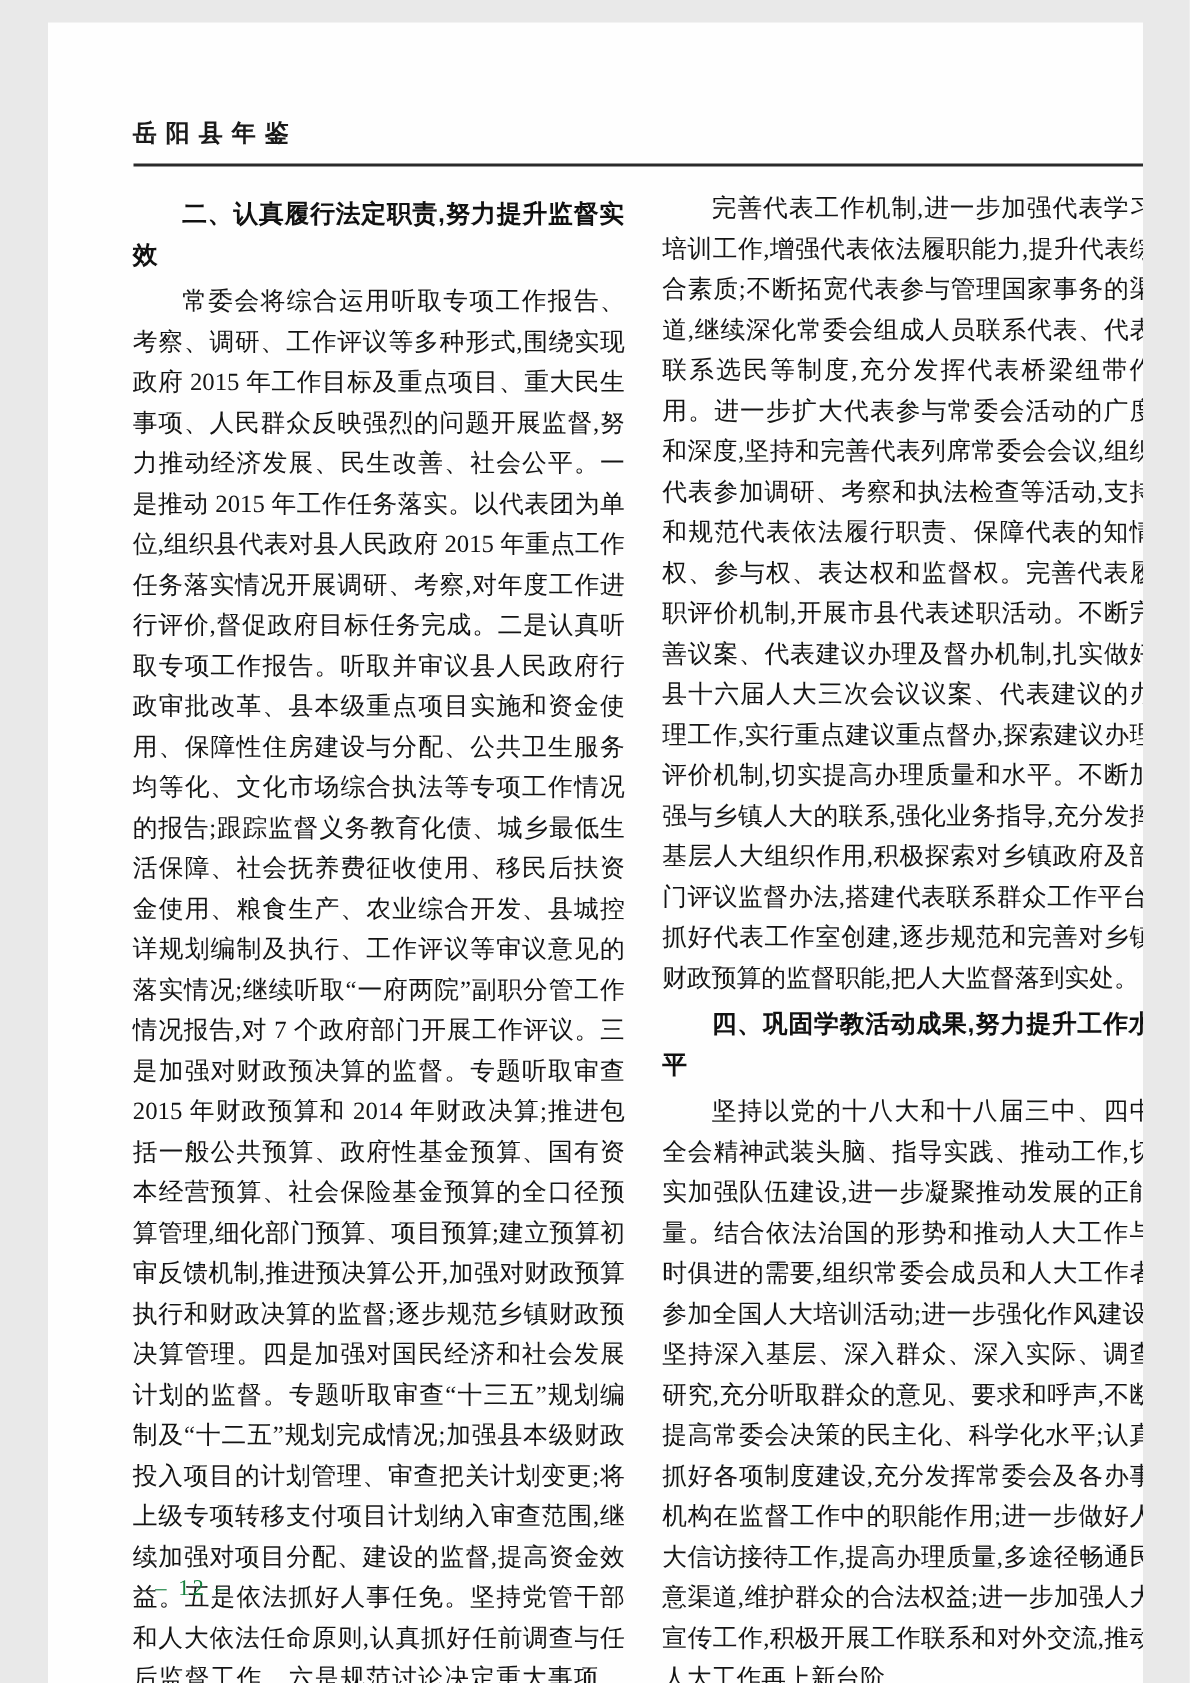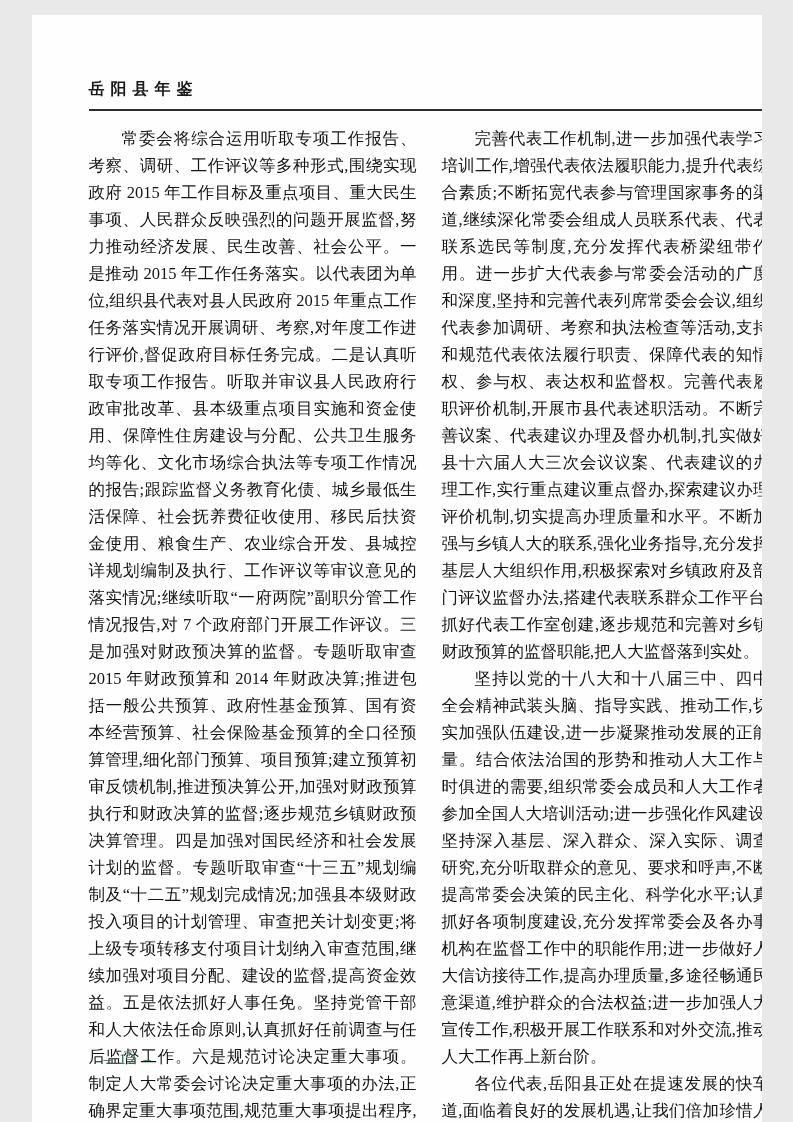--- a/index.html
+++ b/index.html
@@ -72,26 +72,28 @@
 
 <div class="page">
 
   <div class="running-head">岳阳县年鉴</div>
 
   <div class="head-rule"></div>
 
   <div class="columns">
 
     <div class="col">
+      <p class="sec-heading">二、认真履行法定职责,努力提升监督实效</p>
       <p class="para">常委会将综合运用听取专项工作报告、考察、调研、工作评议等多种形式,围绕实现政府 2015 年工作目标及重点项目、重大民生事项、人民群众反映强烈的问题开展监督,努力推动经济发展、民生改善、社会公平。一是推动 2015 年工作任务落实。以代表团为单位,组织县代表对县人民政府 2015 年重点工作任务落实情况开展调研、考察,对年度工作进行评价,督促政府目标任务完成。二是认真听取专项工作报告。听取并审议县人民政府行政审批改革、县本级重点项目实施和资金使用、保障性住房建设与分配、公共卫生服务均等化、文化市场综合执法等专项工作情况的报告;跟踪监督义务教育化债、城乡最低生活保障、社会抚养费征收使用、移民后扶资金使用、粮食生产、农业综合开发、县城控详规划编制及执行、工作评议等审议意见的落实情况;继续听取“一府两院”副职分管工作情况报告,对 7 个政府部门开展工作评议。三是加强对财政预决算的监督。专题听取审查 2015 年财政预算和 2014 年财政决算;推进包括一般公共预算、政府性基金预算、国有资本经营预算、社会保险基金预算的全口径预算管理,细化部门预算、项目预算;建立预算初审反馈机制,推进预决算公开,加强对财政预算执行和财政决算的监督;逐步规范乡镇财政预决算管理。四是加强对国民经济和社会发展计划的监督。专题听取审查“十三五”规划编制及“十二五”规划完成情况;加强县本级财政投入项目的计划管理、审查把关计划变更;将上级专项转移支付项目计划纳入审查范围,继续加强对项目分配、建设的监督,提高资金效益。五是依法抓好人事任免。坚持党管干部和人大依法任命原则,认真抓好任前调查与任后监督工作。六是规范讨论决定重大事项。制定人大常委会讨论决定重大事项的办法,正确界定重大事项范围,规范重大事项提出程序,加强对重大事项实施过程的监督。突出重大事项决定的公众参与环节,尊重民意、沟通民意,征求和听取人民群众的主流意见。</p>
 
     </div>
 
     <div class="col">
       <p class="para">完善代表工作机制,进一步加强代表学习培训工作,增强代表依法履职能力,提升代表综合素质;不断拓宽代表参与管理国家事务的渠道,继续深化常委会组成人员联系代表、代表联系选民等制度,充分发挥代表桥梁纽带作用。进一步扩大代表参与常委会活动的广度和深度,坚持和完善代表列席常委会会议,组织代表参加调研、考察和执法检查等活动,支持和规范代表依法履行职责、保障代表的知情权、参与权、表达权和监督权。完善代表履职评价机制,开展市县代表述职活动。不断完善议案、代表建议办理及督办机制,扎实做好县十六届人大三次会议议案、代表建议的办理工作,实行重点建议重点督办,探索建议办理评价机制,切实提高办理质量和水平。不断加强与乡镇人大的联系,强化业务指导,充分发挥基层人大组织作用,积极探索对乡镇政府及部门评议监督办法,搭建代表联系群众工作平台,抓好代表工作室创建,逐步规范和完善对乡镇财政预算的监督职能,把人大监督落到实处。</p>
+      <p class="sec-heading">四、巩固学教活动成果,努力提升工作水平</p>
       <p class="para">坚持以党的十八大和十八届三中、四中全会精神武装头脑、指导实践、推动工作,切实加强队伍建设,进一步凝聚推动发展的正能量。结合依法治国的形势和推动人大工作与时俱进的需要,组织常委会成员和人大工作者参加全国人大培训活动;进一步强化作风建设,坚持深入基层、深入群众、深入实际、调查研究,充分听取群众的意见、要求和呼声,不断提高常委会决策的民主化、科学化水平;认真抓好各项制度建设,充分发挥常委会及各办事机构在监督工作中的职能作用;进一步做好人大信访接待工作,提高办理质量,多途径畅通民意渠道,维护群众的合法权益;进一步加强人大宣传工作,积极开展工作联系和对外交流,推动人大工作再上新台阶。</p>
       <p class="para">各位代表,岳阳县正处在提速发展的快车道,面临着良好的发展机遇,让我们倍加珍惜人民赋予的权力和信任,倍加珍惜政通人和的大好局面,在中共岳阳县委的坚强领导下,团结一心,开拓奋进,为推进法治岳阳县建设和全面建成小康社会而努力奋斗!</p>
     </div>
 
   </div>
 
   <div class="page-footer">– 12 –</div>
 
 </div>
 

